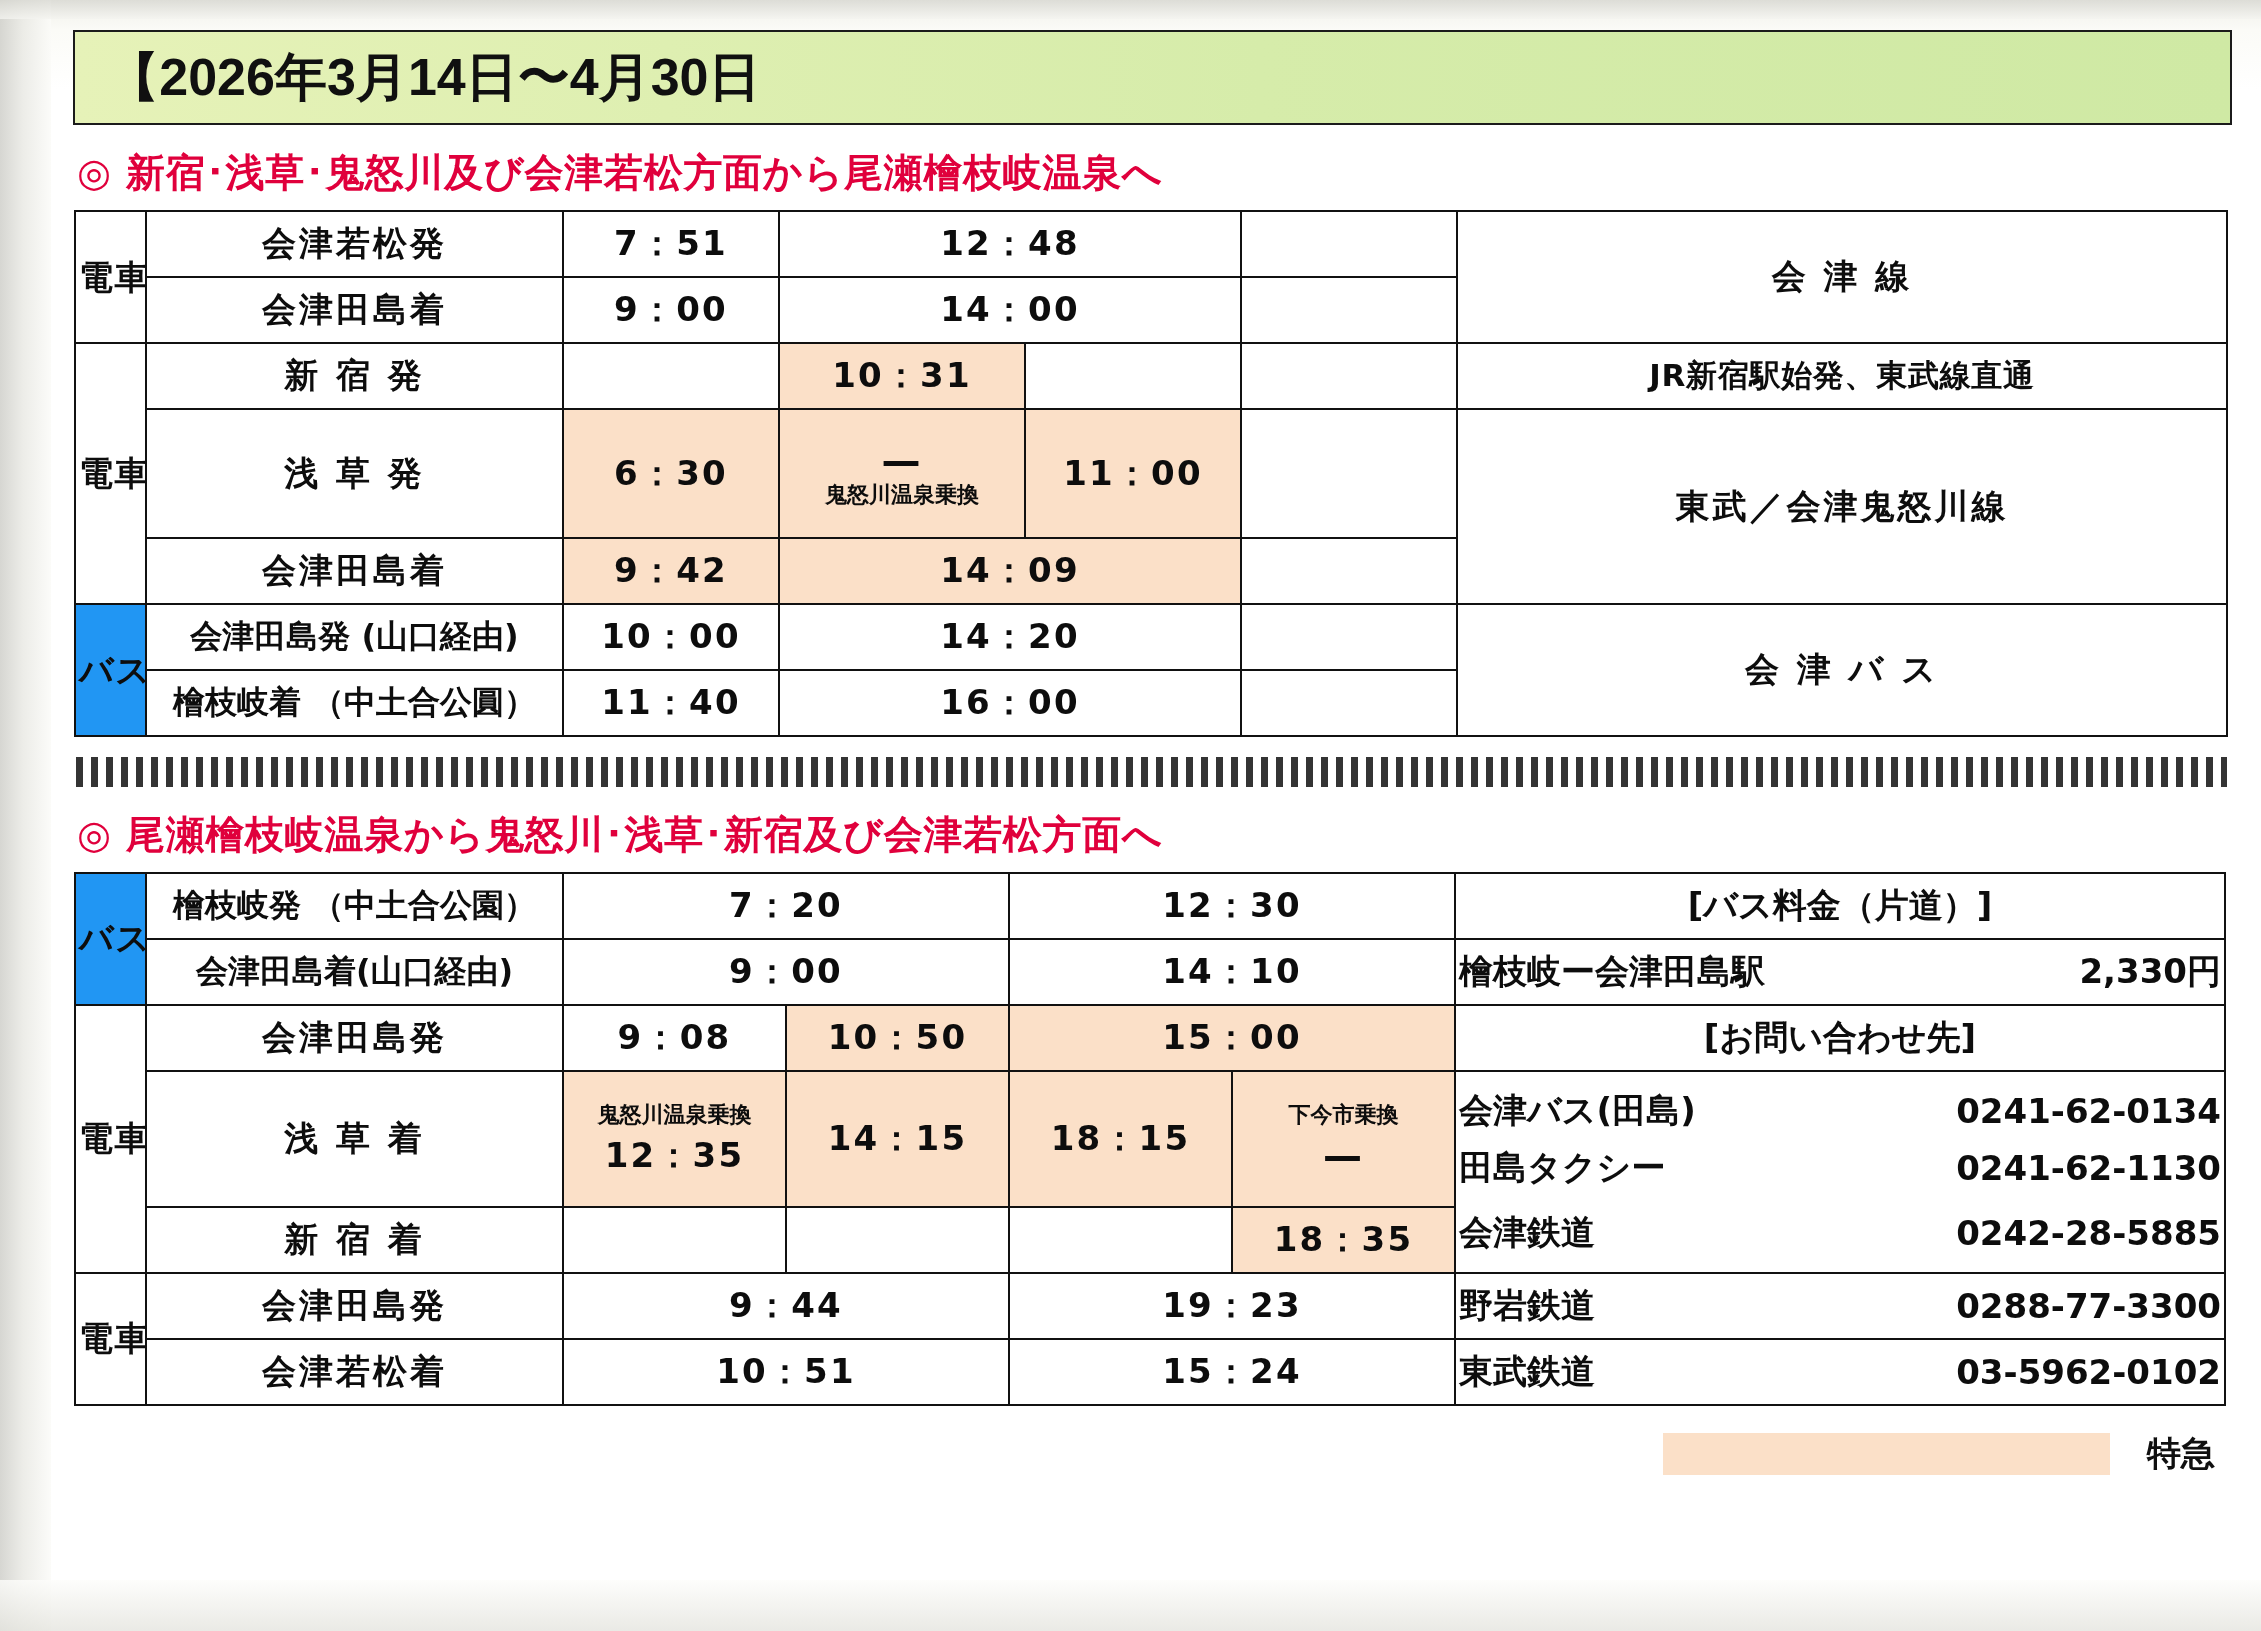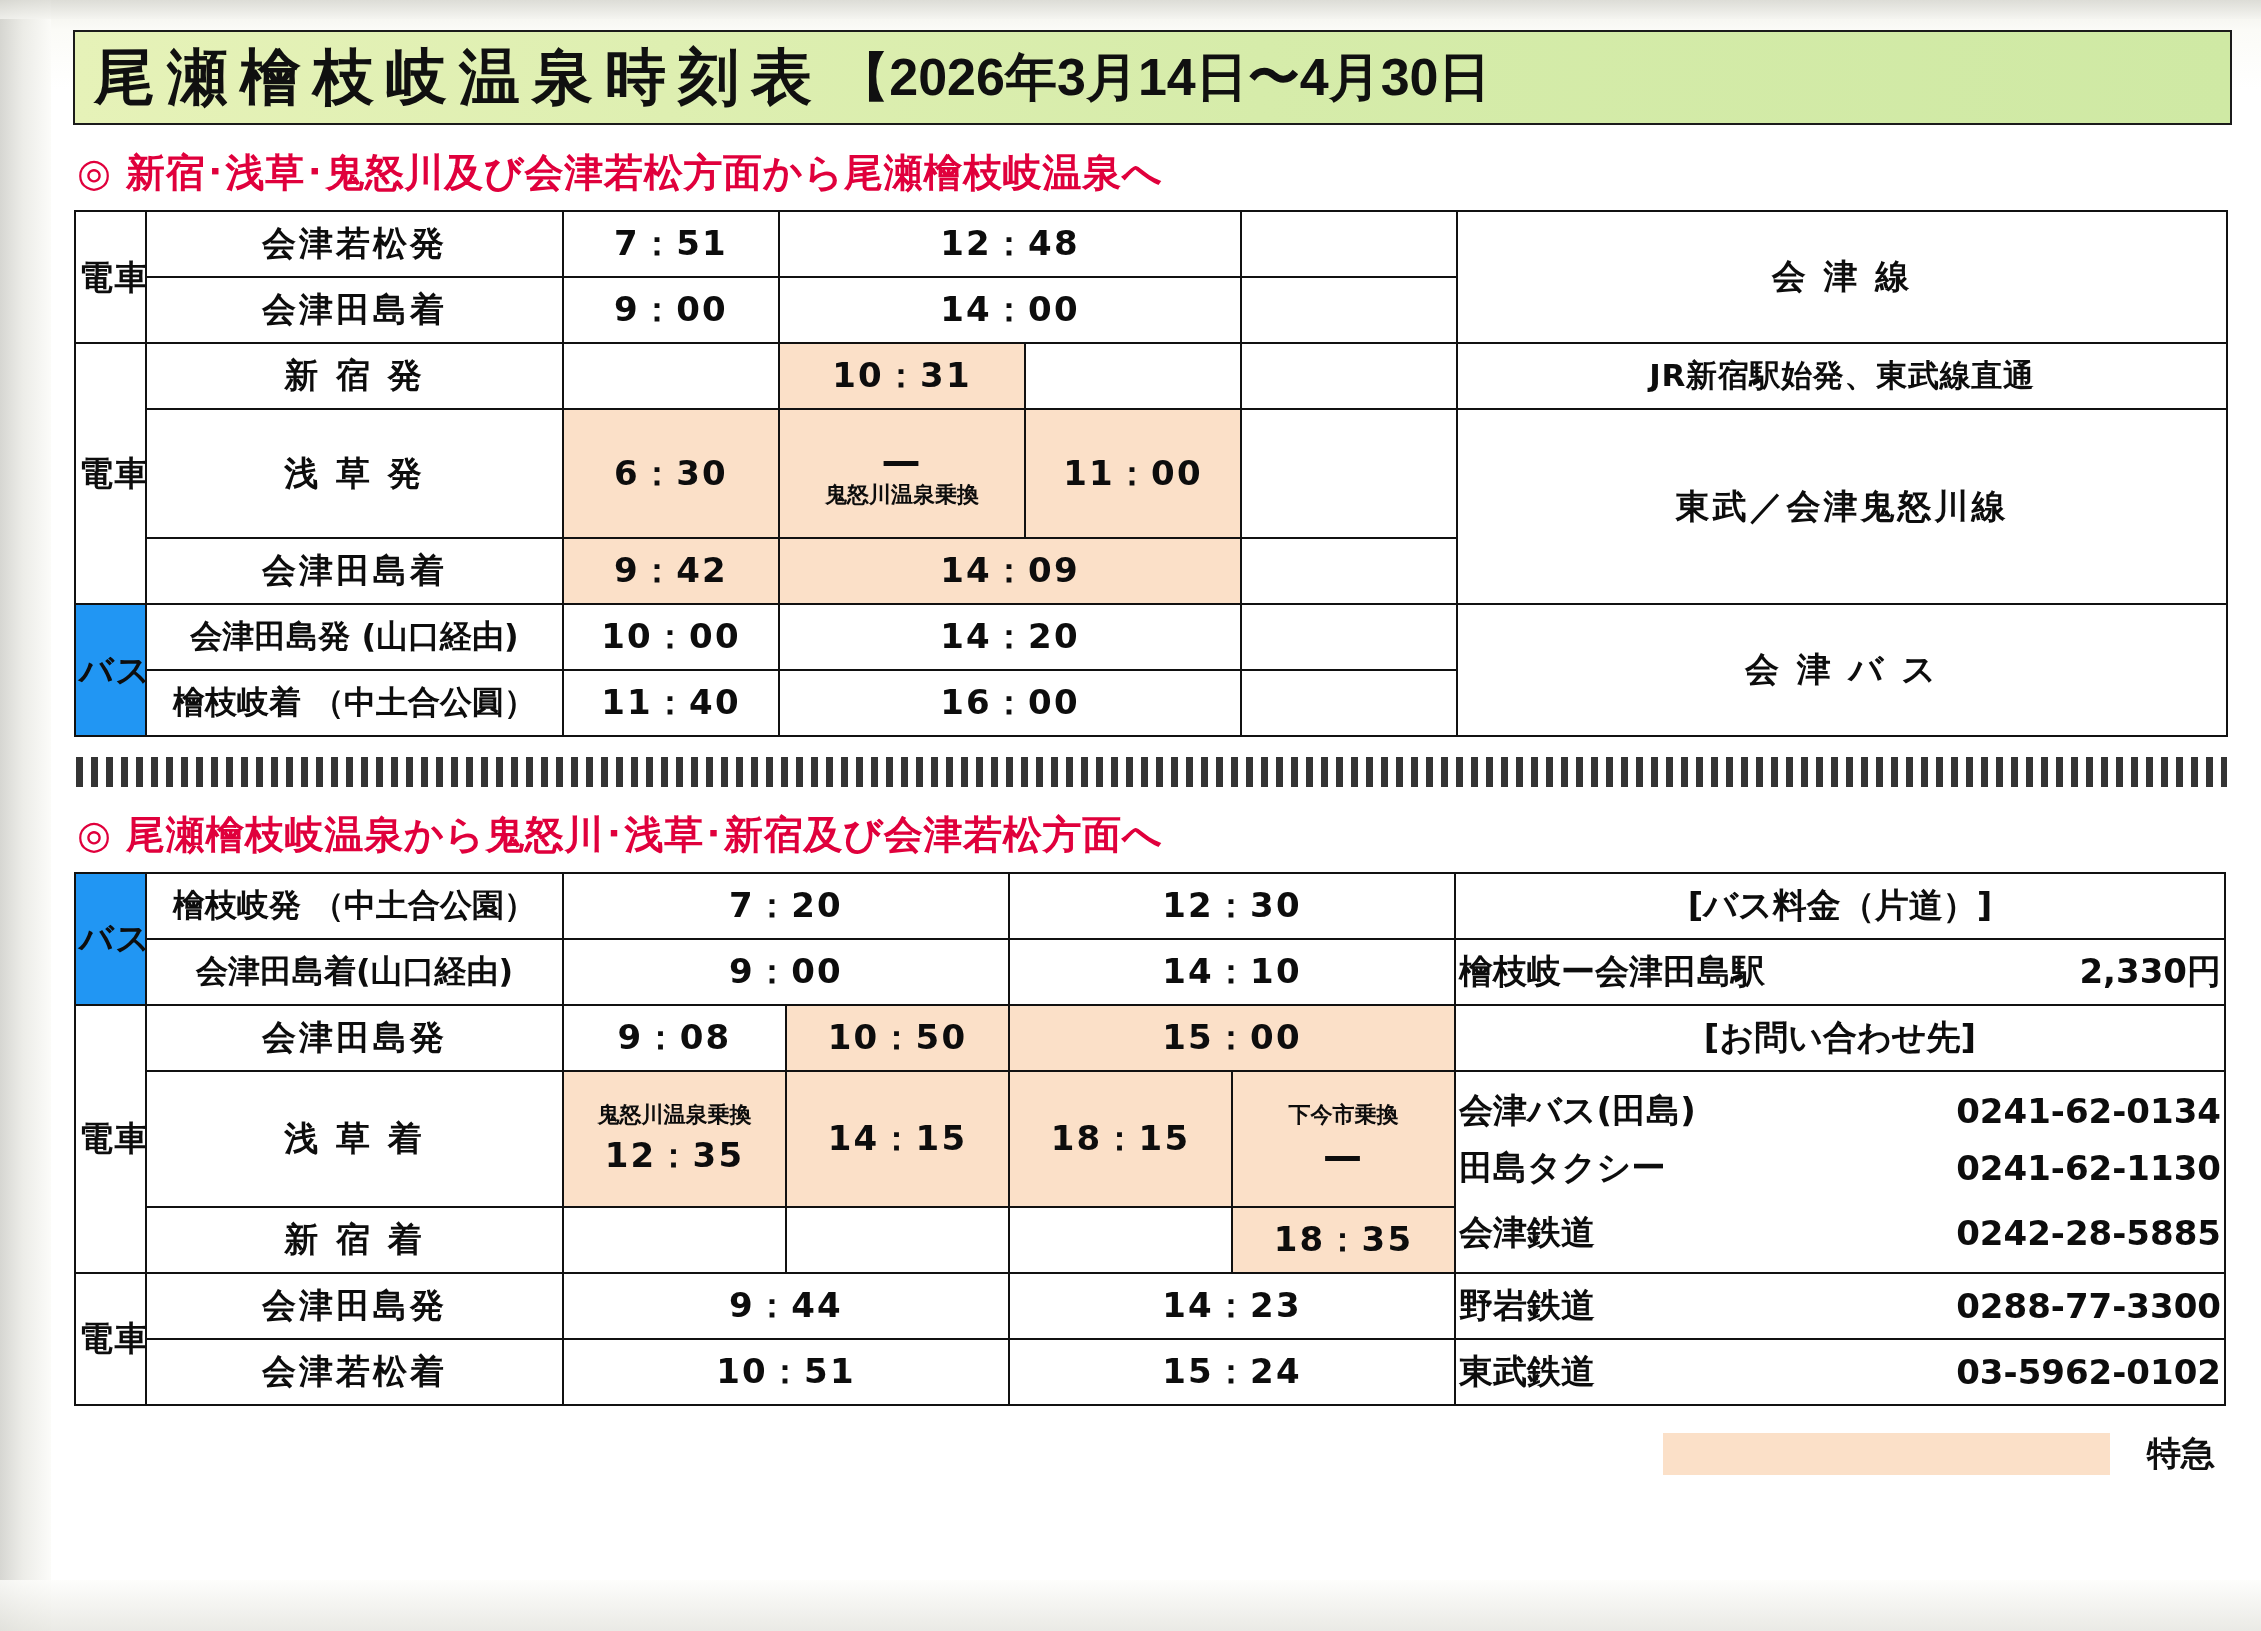--- a/index.html
+++ b/index.html
@@ -231,21 +231,20 @@
 <body>
 
 <div class="page">
   <div class="edge-left"></div>
   <div class="edge-top"></div>
   <div class="edge-bottom"></div>
 
   <div class="content">
 
     <div class="title-banner">
-      <span class="title-main">尾瀬檜枝岐温泉時刻表</span>
       <span class="title-sub">【2026年3月14日〜4月30日</span>
     </div>
 
     <div class="section-head">
       <span>◎ 新宿･浅草･鬼怒川及び会津若松方面から尾瀬檜枝岐温泉へ</span>
     </div>
 
     <table class="tt">
       <colgroup>
         <col style="width:71px">
@@ -404,21 +403,21 @@
           <td class="t"></td>
           <td class="t"></td>
           <td class="t"></td>
           <td class="t peach">18：35</td>
         </tr>
 
         <tr>
           <td class="mode" rowspan="2">電車</td>
           <td class="label">会津田島発</td>
           <td class="t" colspan="2">9：44</td>
-          <td class="t" colspan="2">14：23</td>
+          <td class="t" colspan="2">19：23</td>
           <td class="panel">
             <div class="panel-row">
               <span class="k">野岩鉄道</span>
               <span class="v">0288-77-3300</span>
             </div>
           </td>
         </tr>
 
         <tr>
           <td class="label">会津若松着</td>

